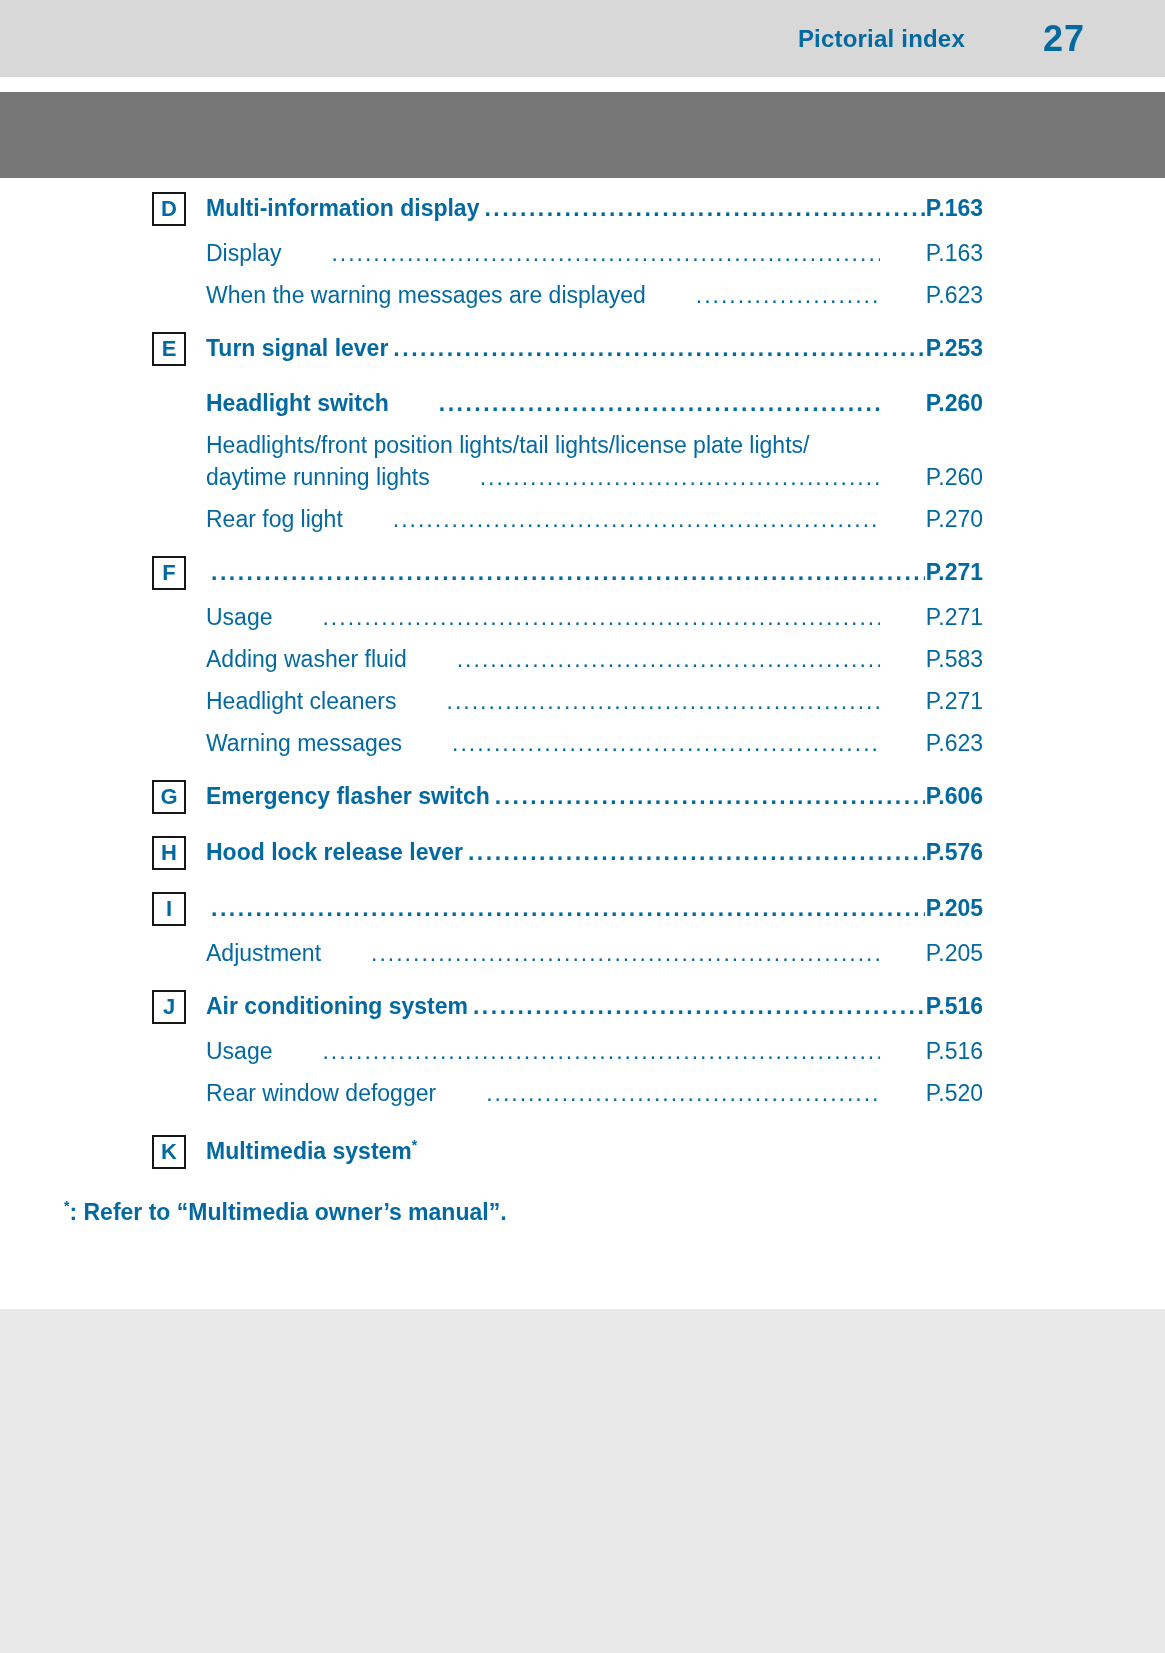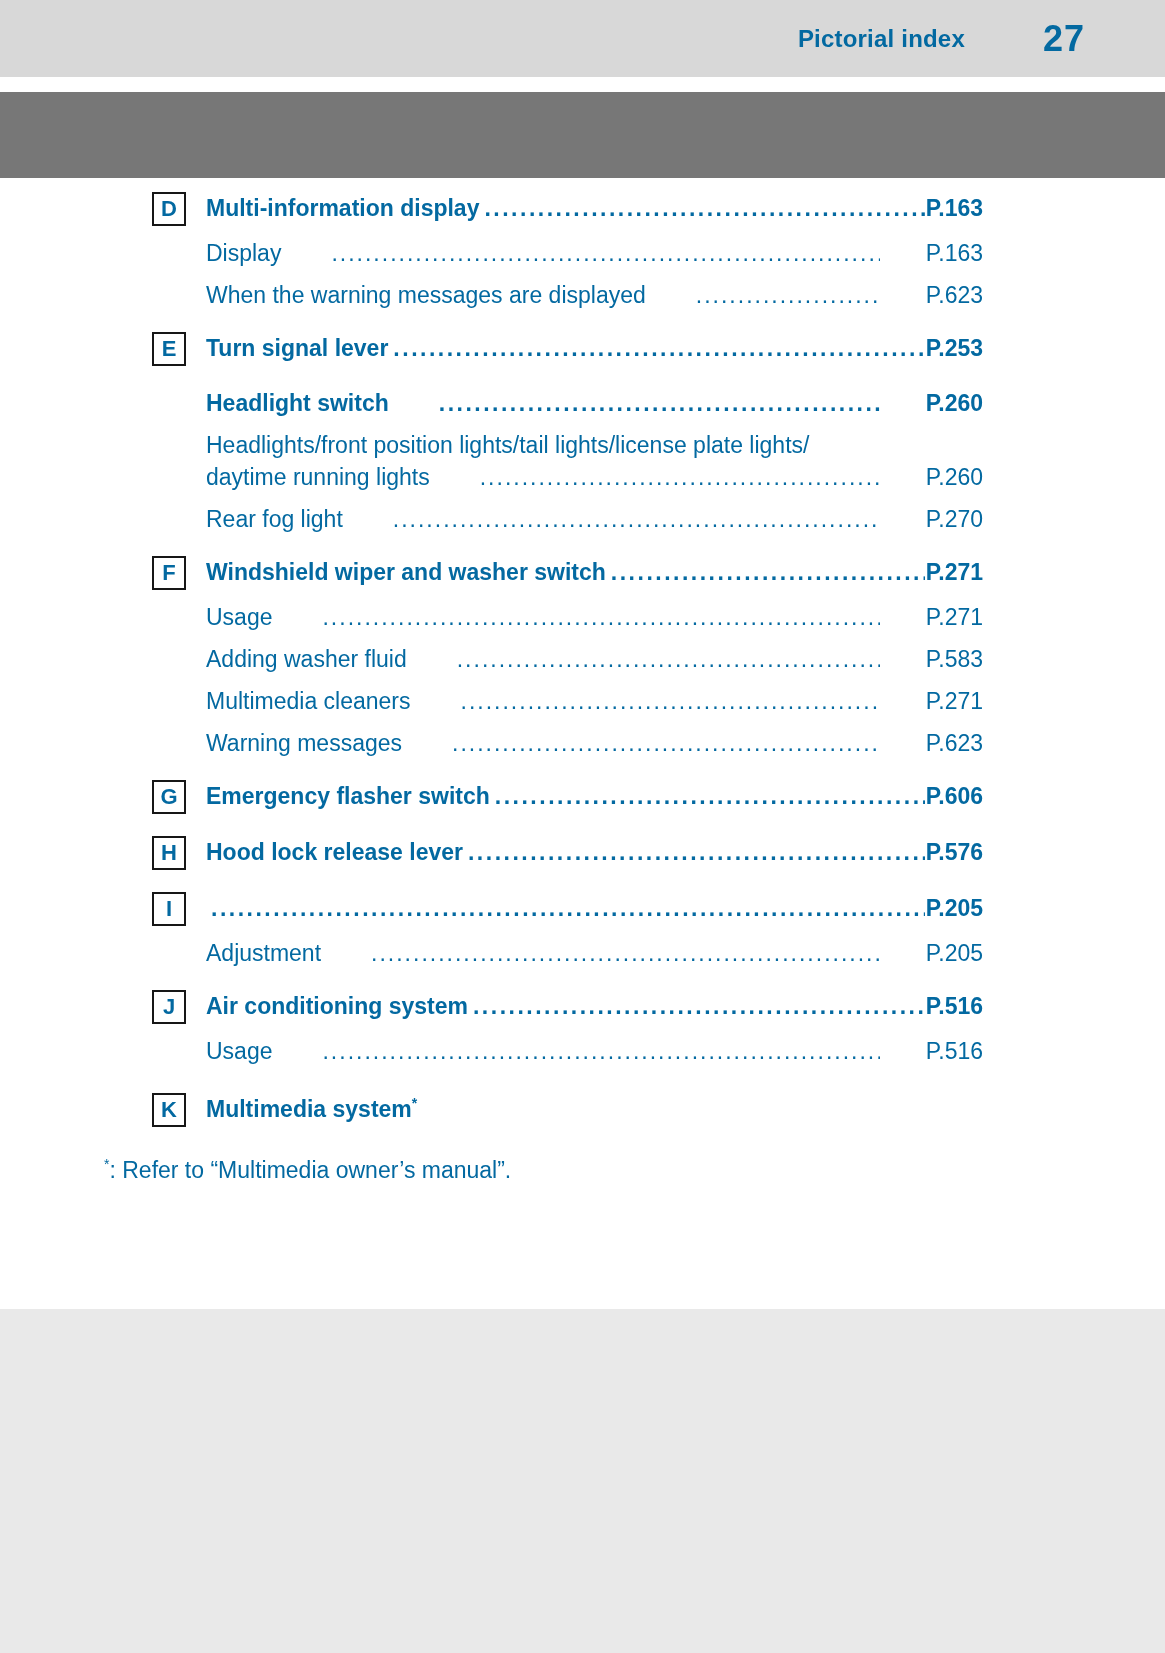--- a/index.html
+++ b/index.html
@@ -66,23 +66,24 @@
   }
   .leader::after {
     content: "..........................................................................................................................................";
     letter-spacing: 2px;
   }
   .row.bold .leader::after { letter-spacing: 2.5px; }
   .page-ref { flex: none; white-space: nowrap; }
 
   .footnote {
     margin-top: 22px;
-    padding-left: 104px;
+    padding-left: 64px;
     font-size: 23px;
     line-height: 30px;
+    font-weight: bold;
   }
   .footnote sup { font-size: 14px; }
 </style>
 </head>
 <body>
 
 <div class="page">
 
   <div class="header-bar">
     <span class="header-title">Pictorial index</span>
@@ -127,36 +128,35 @@
         <span class="leader"></span>
         <span class="page-ref">P.260</span>
       </div>
       <div class="row indent">
         <span class="title">Rear fog light</span>
         <span class="leader"></span>
         <span class="page-ref">P.270</span>
       </div>
       <div class="row bold">
         <span class="letterbox">F</span>
-        <span class="title">Windshield wiper and washer switch</span>
         <span class="leader"></span>
         <span class="page-ref">P.271</span>
       </div>
       <div class="row indent">
         <span class="title">Usage</span>
         <span class="leader"></span>
         <span class="page-ref">P.271</span>
       </div>
       <div class="row indent">
         <span class="title">Adding washer fluid</span>
         <span class="leader"></span>
         <span class="page-ref">P.583</span>
       </div>
       <div class="row indent">
-        <span class="title">Multimedia cleaners</span>
+        <span class="title">Headlight cleaners</span>
         <span class="leader"></span>
         <span class="page-ref">P.271</span>
       </div>
       <div class="row indent">
         <span class="title">Warning messages</span>
         <span class="leader"></span>
         <span class="page-ref">P.623</span>
       </div>
       <div class="row bold">
         <span class="letterbox">G</span>
@@ -184,20 +184,25 @@
         <span class="letterbox">J</span>
         <span class="title">Air conditioning system</span>
         <span class="leader"></span>
         <span class="page-ref">P.516</span>
       </div>
       <div class="row indent">
         <span class="title">Usage</span>
         <span class="leader"></span>
         <span class="page-ref">P.516</span>
       </div>
+      <div class="row indent">
+        <span class="title">Rear window defogger</span>
+        <span class="leader"></span>
+        <span class="page-ref">P.520</span>
+      </div>
       <div class="row bold">
         <span class="letterbox">K</span>
         <span class="title">Multimedia system<sup>*</sup></span>
       </div>
     </div>
 
   <div class="footnote"><sup>*</sup><span>: Refer to “Multimedia owner’s manual”.</span></div>
 
 </div>
 

